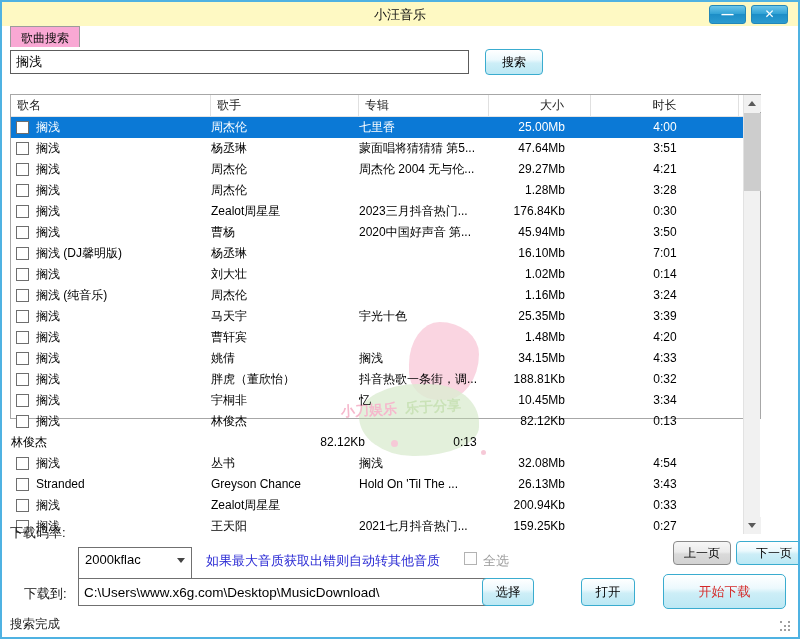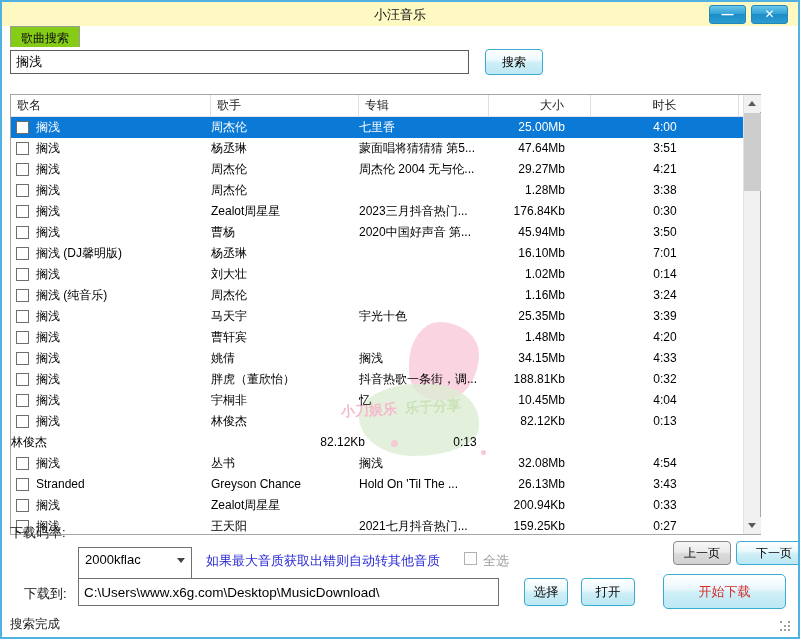--- a/index.html
+++ b/index.html
@@ -15,21 +15,21 @@
   .winbtns{ position:absolute; right:10px; top:3px; display:flex; gap:5px; }
   .winbtn{
     width:37px; height:19px; border:1px solid #2387b8; border-radius:3px;
     background:linear-gradient(180deg,#6cc6ea 0%,#33a3d6 45%,#1d8ec7 50%,#2b9bd0 100%);
     color:#fff; font-weight:bold; font-size:12px; line-height:17px; text-align:center; cursor:pointer;
   }
   
   .tabstrip{ height:21px; padding-left:8px; }
   .tab{
     display:inline-block; height:21px; padding:3px 10px 0 10px; font-size:12px;
-    background:#84cc16; border:1px solid #9c9c9c; border-bottom:none; color:#111;
+    background:#f9a8d4; border:1px solid #9c9c9c; border-bottom:none; color:#111;
   }
   
   .searchrow{ position:absolute; left:8px; top:47px; height:26px; }
   .searchinput{
     position:absolute; left:0; top:1px; width:459px; height:24px; border:1px solid #5c5c5c;
     font-size:13px; padding:0 5px; font-family:inherit; background:#fff; color:#000; outline:none;
   }
   .searchbtn{
     position:absolute; left:475px; top:0; width:58px; height:26px; font-size:12px; cursor:pointer;
   }
@@ -38,21 +38,21 @@
     background:linear-gradient(180deg,#ffffff 0%,#ecf9fd 40%,#cdeef7 55%,#bce8f4 100%);
     border:1px solid #3aaccf; border-radius:4px;
   }
   .btn-gray{
     font-family:inherit; color:#000;
     background:linear-gradient(180deg,#f7f7f7 0%,#ebebeb 45%,#dadada 55%,#d2d2d2 100%);
     border:1px solid #8a8a8a; border-radius:4px;
   }
   
   .tablewrap{
-    position:absolute; left:8px; top:92px; width:751px; height:441px;
+    position:absolute; left:8px; top:92px; width:751px; height:325px;
     border:1px solid #a7a7a7; background:#fff;
   }
   .thead{ display:flex; height:22px; border-bottom:1px solid #e4e4e4; background:#fff; }
   .th{ font-size:12px; color:#222; line-height:21px; padding-left:6px; border-right:1px solid #e0e0e0; }
   .col-name{ width:200px; }
   .col-artist{ width:148px; }
   .col-album{ width:130px; }
   .col-size{ width:102px; text-align:right; padding-right:26px; padding-left:0; }
   .col-dur{ width:148px; text-align:center; padding-left:0; }
   .rowsview{ position:absolute; left:0; top:22px; width:732px; height:417px; overflow:hidden; }
@@ -94,21 +94,21 @@
   .hint{ position:absolute; left:204px; top:550px; font-size:13px; color:#2a2ad4; }
   .selall-box{ position:absolute; left:462px; top:550px; width:13px; height:13px; border:1px solid #b2b2b2; background:#fdfdfd; cursor:pointer; }
   .selall-label{ position:absolute; left:481px; top:550px; font-size:13px; color:#9b9b9b; }
   .prevbtn{ position:absolute; left:671px; top:539px; width:58px; height:24px; font-size:12px; cursor:pointer; }
   .nextbtn{ position:absolute; left:734px; top:539px; width:76px; height:24px; font-size:12px; cursor:pointer; }
   .dl-label{ position:absolute; left:22px; top:583px; }
   .pathinput{
     position:absolute; left:76px; top:576px; width:421px; height:28px; border:1px solid #707070;
     font-size:13.5px; padding:0 5px; font-family:inherit; color:#000; outline:none; background:#fff;
   }
-  .choosebtn{ position:absolute; left:522px; top:576px; width:44px; height:28px; font-size:12.5px; cursor:pointer; }
+  .choosebtn{ position:absolute; left:480px; top:576px; width:52px; height:28px; font-size:12.5px; cursor:pointer; }
   .openbtn{ position:absolute; left:579px; top:576px; width:54px; height:28px; font-size:12.5px; cursor:pointer; }
   .startbtn{ position:absolute; left:661px; top:572px; width:123px; height:35px; font-size:13px; color:#d42a2a; border-radius:5px; cursor:pointer; }
   .statusbar{ position:absolute; left:0; right:0; bottom:0; height:26px; background:#fff; }
   .statustext{ position:absolute; left:8px; top:5px; font-size:12.5px; color:#222; }
   .grip{ position:absolute; right:8px; bottom:6px; width:10px; height:10px; }
   .grip i{ position:absolute; width:2px; height:2px; background:#9f9f9f;
     box-shadow:8px 0 #9f9f9f, 4px 4px #9f9f9f, 8px 4px #9f9f9f, 0 8px #9f9f9f, 4px 8px #9f9f9f, 8px 8px #9f9f9f; }
 </style>
 </head>
 <body>
@@ -186,21 +186,21 @@
         <div class="cell col-dur rdur">4:21</div>
       </div>
         <div class="trow">
         <div class="cell col-name namecell">
           <span class="cb"></span>
           <span class="rname">搁浅</span>
         </div>
         <div class="cell col-artist rartist">周杰伦</div>
         <div class="cell col-album ralbum"></div>
         <div class="cell col-size rsize">1.28Mb</div>
-        <div class="cell col-dur rdur">3:38</div>
+        <div class="cell col-dur rdur">3:28</div>
       </div>
         <div class="trow">
         <div class="cell col-name namecell">
           <span class="cb"></span>
           <span class="rname">搁浅</span>
         </div>
         <div class="cell col-artist rartist">Zealot周星星</div>
         <div class="cell col-album ralbum">2023三月抖音热门...</div>
         <div class="cell col-size rsize">176.84Kb</div>
         <div class="cell col-dur rdur">0:30</div>
@@ -286,21 +286,21 @@
         <div class="cell col-dur rdur">0:32</div>
       </div>
         <div class="trow">
         <div class="cell col-name namecell">
           <span class="cb"></span>
           <span class="rname">搁浅</span>
         </div>
         <div class="cell col-artist rartist">宇桐非</div>
         <div class="cell col-album ralbum">忆</div>
         <div class="cell col-size rsize">10.45Mb</div>
-        <div class="cell col-dur rdur">4:04</div>
+        <div class="cell col-dur rdur">3:34</div>
       </div>
         <div class="trow">
         <div class="cell col-name namecell">
           <span class="cb"></span>
           <span class="rname">搁浅</span>
         </div>
         <div class="cell col-artist rartist">林俊杰</div>
         <div class="cell col-album ralbum"></div>
         <div class="cell col-size rsize">82.12Kb</div>
         <div class="cell col-dur rdur">0:13</div>

